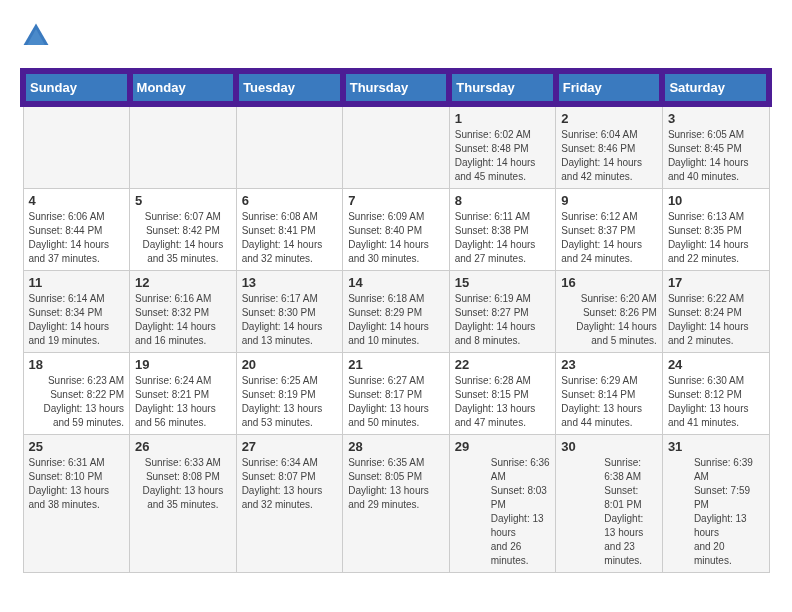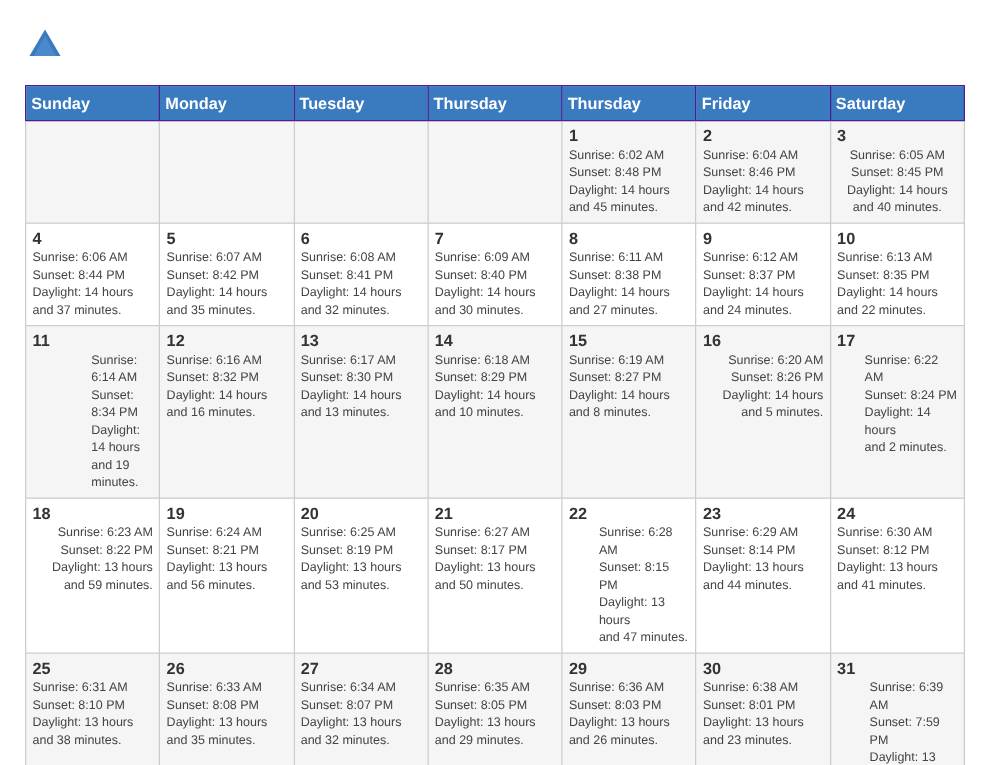--- a/index.html
+++ b/index.html
@@ -53,21 +53,21 @@
       border-collapse: collapse;
       table-layout: fixed;
     }
     thead tr th {
       background-color: #3a7abf;
       color: #fff;
       font-size: 13px;
       font-weight: bold;
       padding: 6px 4px;
       text-align: left;
-      border: 1px solid #4c1d95;
+      border: 6px solid #4c1d95;
     }
     tbody tr td {
       border: 1px solid #ccc;
       vertical-align: top;
       padding: 4px 5px;
       font-size: 10.5px;
       color: #333;
       height: 80px;
       background: #fff;
     }
@@ -137,37 +137,37 @@
         </td>
         <td>
           <span class="day-number">2</span>
           <div class="day-info" style="white-space: pre-line;">Sunrise: 6:04 AM
 Sunset: 8:46 PM
 Daylight: 14 hours
 and 42 minutes.</div>
         </td>
         <td>
           <span class="day-number">3</span>
-          <div class="day-info" style="white-space: pre-line; text-align: center;">Sunrise: 6:05 AM
+          <div class="day-info" style="white-space: pre-line;">Sunrise: 6:05 AM
 Sunset: 8:45 PM
 Daylight: 14 hours
 and 40 minutes.</div>
         </td>
       </tr>
       <tr>
         <td>
           <span class="day-number">4</span>
           <div class="day-info" style="white-space: pre-line;">Sunrise: 6:06 AM
 Sunset: 8:44 PM
 Daylight: 14 hours
 and 37 minutes.</div>
         </td>
         <td>
           <span class="day-number">5</span>
-          <div class="day-info" style="white-space: pre-line;">Sunrise: 6:07 AM
+          <div class="day-info" style="white-space: pre-line; text-align: center;">Sunrise: 6:07 AM
 Sunset: 8:42 PM
 Daylight: 14 hours
 and 35 minutes.</div>
         </td>
         <td>
           <span class="day-number">6</span>
           <div class="day-info" style="white-space: pre-line;">Sunrise: 6:08 AM
 Sunset: 8:41 PM
 Daylight: 14 hours
 and 32 minutes.</div>
@@ -197,21 +197,21 @@
           <span class="day-number">10</span>
           <div class="day-info" style="white-space: pre-line;">Sunrise: 6:13 AM
 Sunset: 8:35 PM
 Daylight: 14 hours
 and 22 minutes.</div>
         </td>
       </tr>
       <tr>
         <td>
           <span class="day-number">11</span>
-          <div class="day-info" style="white-space: pre-line; margin-left: 47px;">Sunrise: 6:14 AM
+          <div class="day-info" style="white-space: pre-line;">Sunrise: 6:14 AM
 Sunset: 8:34 PM
 Daylight: 14 hours
 and 19 minutes.</div>
         </td>
         <td>
           <span class="day-number">12</span>
           <div class="day-info" style="white-space: pre-line;">Sunrise: 6:16 AM
 Sunset: 8:32 PM
 Daylight: 14 hours
 and 16 minutes.</div>
@@ -239,21 +239,21 @@
         </td>
         <td>
           <span class="day-number">16</span>
           <div class="day-info" style="white-space: pre-line; text-align: right;">Sunrise: 6:20 AM
 Sunset: 8:26 PM
 Daylight: 14 hours
 and 5 minutes.</div>
         </td>
         <td>
           <span class="day-number">17</span>
-          <div class="day-info" style="white-space: pre-line; margin-left: 22px;">Sunrise: 6:22 AM
+          <div class="day-info" style="white-space: pre-line;">Sunrise: 6:22 AM
 Sunset: 8:24 PM
 Daylight: 14 hours
 and 2 minutes.</div>
         </td>
       </tr>
       <tr>
         <td>
           <span class="day-number">18</span>
           <div class="day-info" style="white-space: pre-line; text-align: right;">Sunrise: 6:23 AM
 Sunset: 8:22 PM
@@ -276,21 +276,21 @@
         </td>
         <td>
           <span class="day-number">21</span>
           <div class="day-info" style="white-space: pre-line;">Sunrise: 6:27 AM
 Sunset: 8:17 PM
 Daylight: 13 hours
 and 50 minutes.</div>
         </td>
         <td>
           <span class="day-number">22</span>
-          <div class="day-info" style="white-space: pre-line; margin-left: 24px;">Sunrise: 6:28 AM
+          <div class="day-info" style="white-space: pre-line;">Sunrise: 6:28 AM
 Sunset: 8:15 PM
 Daylight: 13 hours
 and 47 minutes.</div>
         </td>
         <td>
           <span class="day-number">23</span>
           <div class="day-info" style="white-space: pre-line;">Sunrise: 6:29 AM
 Sunset: 8:14 PM
 Daylight: 13 hours
 and 44 minutes.</div>
@@ -306,49 +306,49 @@
       <tr>
         <td>
           <span class="day-number">25</span>
           <div class="day-info" style="white-space: pre-line;">Sunrise: 6:31 AM
 Sunset: 8:10 PM
 Daylight: 13 hours
 and 38 minutes.</div>
         </td>
         <td>
           <span class="day-number">26</span>
-          <div class="day-info" style="white-space: pre-line;">Sunrise: 6:33 AM
+          <div class="day-info" style="white-space: pre-line; text-align: center;">Sunrise: 6:33 AM
 Sunset: 8:08 PM
 Daylight: 13 hours
 and 35 minutes.</div>
         </td>
         <td>
           <span class="day-number">27</span>
           <div class="day-info" style="white-space: pre-line;">Sunrise: 6:34 AM
 Sunset: 8:07 PM
 Daylight: 13 hours
 and 32 minutes.</div>
         </td>
         <td>
           <span class="day-number">28</span>
           <div class="day-info" style="white-space: pre-line;">Sunrise: 6:35 AM
 Sunset: 8:05 PM
 Daylight: 13 hours
 and 29 minutes.</div>
         </td>
         <td>
           <span class="day-number">29</span>
-          <div class="day-info" style="white-space: pre-line;">Sunrise: 6:36 AM
+          <div class="day-info" style="white-space: pre-line; margin-left: 36px;">Sunrise: 6:36 AM
 Sunset: 8:03 PM
 Daylight: 13 hours
 and 26 minutes.</div>
         </td>
         <td>
           <span class="day-number">30</span>
-          <div class="day-info" style="white-space: pre-line;">Sunrise: 6:38 AM
+          <div class="day-info" style="white-space: pre-line; margin-left: 43px;">Sunrise: 6:38 AM
 Sunset: 8:01 PM
 Daylight: 13 hours
 and 23 minutes.</div>
         </td>
         <td>
           <span class="day-number">31</span>
           <div class="day-info" style="white-space: pre-line; margin-left: 26px;">Sunrise: 6:39 AM
 Sunset: 7:59 PM
 Daylight: 13 hours
 and 20 minutes.</div>

